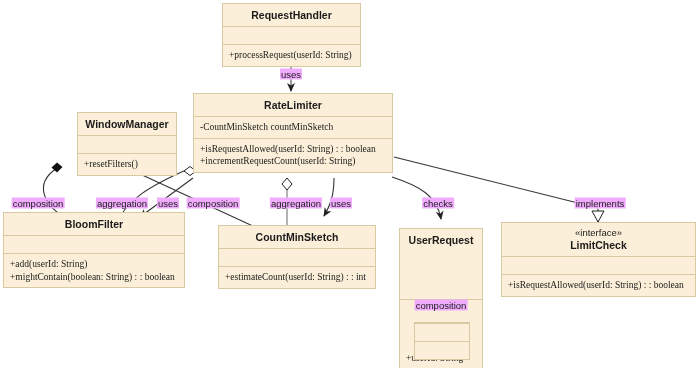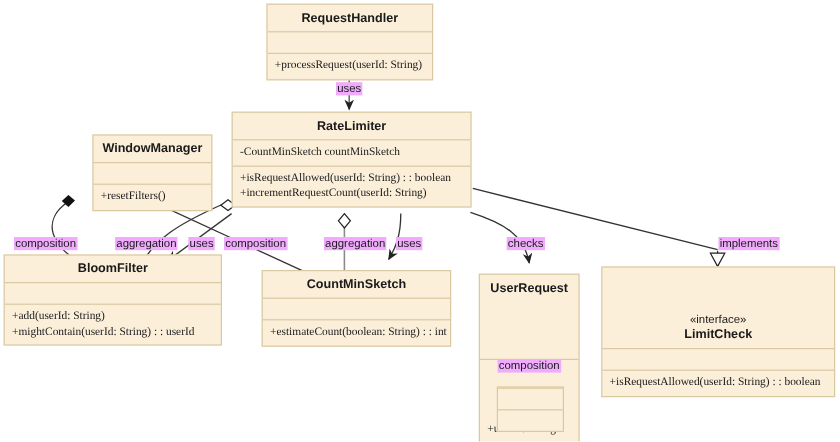--- a/index.html
+++ b/index.html
@@ -44,21 +44,20 @@
     padding: 5px 6px 5px 6px;
     line-height: 12px;
     white-space: nowrap;
   }
   .uml-stereotype {
     font-weight: normal;
     font-size: 9.5px;
     text-align: center;
     padding: 4px 6px 0 6px;
     line-height: 11px;
-    margin-top: 34px;
   }
   .uml-sep {
     border-top: 1px solid #d9c9a3;
     height: 0;
   }
   .uml-compartment {
     padding: 4px 6px 4px 6px;
     font-size: 9.5px;
     line-height: 12.5px;
     min-height: 8px;
@@ -178,31 +177,31 @@
     </div>
   </div>
 
   <div class="uml-class" style="left:3px; top:212px; width:182px;justify-content:center;">
     <div class="uml-name">BloomFilter</div>
     <div class="uml-sep"></div>
     <div class="uml-compartment empty"></div>
     <div class="uml-sep"></div>
     <div class="uml-compartment">
       <div class="uml-member">+add(userId: String)</div>
-      <div class="uml-member">+mightContain(userId: String) : : userId</div>
+      <div class="uml-member">+mightContain(boolean: String) : : boolean</div>
     </div>
   </div>
 
   <div class="uml-class" style="left:218px; top:225px; width:158px;">
     <div class="uml-name">CountMinSketch</div>
     <div class="uml-sep"></div>
     <div class="uml-compartment empty"></div>
     <div class="uml-sep"></div>
     <div class="uml-compartment">
-      <div class="uml-member">+estimateCount(boolean: String) : : int</div>
+      <div class="uml-member">+estimateCount(userId: String) : : int</div>
     </div>
   </div>
 
   <div class="uml-class" style="left:399px; top:228px; width:84px;gap:48px;">
     <div class="uml-name">UserRequest</div>
     <div class="uml-sep"></div>
     <div class="uml-compartment">
       <div class="uml-member">+userId: String</div>
     </div>
     <div class="uml-sep"></div>
@@ -236,17 +235,17 @@
   <div class="edge-label" style="left:122px; top:203px;">aggregation</div>
 
   <div class="edge-label" style="left:168px; top:203px;">uses</div>
 
   <div class="edge-label" style="left:296px; top:203px;">aggregation</div>
 
   <div class="edge-label" style="left:341px; top:203px;">uses</div>
 
   <div class="edge-label" style="left:438px; top:203px;">checks</div>
 
-  <div class="edge-label" style="left:600px; top:203px;margin-left:24px;">implements</div>
+  <div class="edge-label" style="left:600px; top:203px;">implements</div>
 
   <div class="edge-label" style="left:441px; top:305px;">composition</div>
 
 </div>
 
 </body></html>

